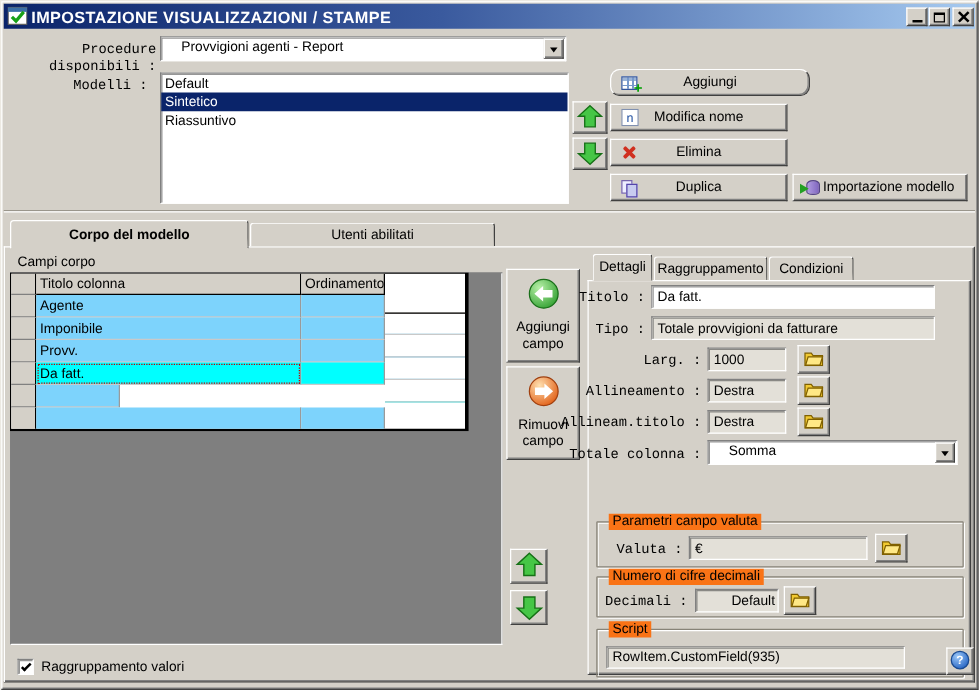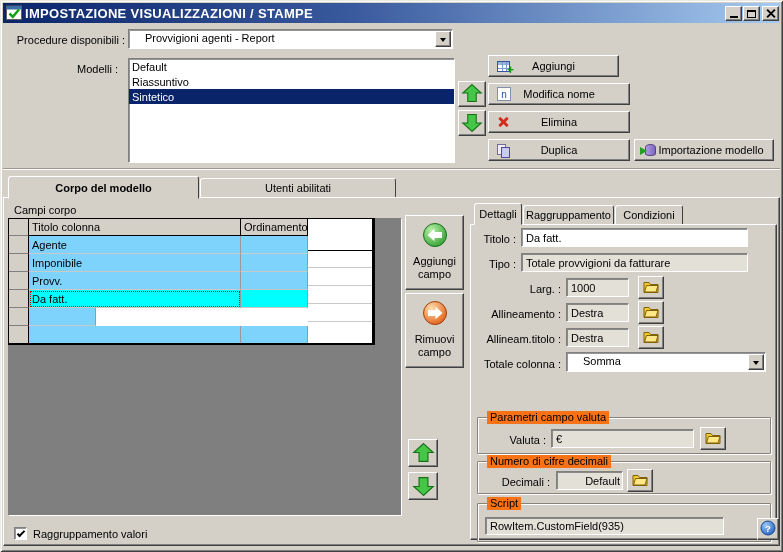--- a/index.html
+++ b/index.html
@@ -2,21 +2,21 @@
 <html><head>
 <meta charset="utf-8">
 <style>
   html,body{margin:0;padding:0;background:#9a9a9a;}
   *{box-sizing:border-box;font-family:"Liberation Sans","DejaVu Sans",sans-serif;}
   #window{position:relative;width:783px;height:552px;background:#D4D0C8;overflow:hidden;cursor:default;}
   .frame{position:absolute;inset:0;pointer-events:none;z-index:60;
     box-shadow:inset 1px 1px 0 #ECE9E2, inset -1px -1px 0 #404040, inset 2px 2px 0 #fff, inset -2px -2px 0 #808080;}
   .abs{position:absolute;}
   .lbl{font-size:11px;color:#000;line-height:14px;}
-  .r{text-align:right;}
+  .r{text-align:right;font-family:Liberation Mono, monospace;}
   
   .btn{background:#D4D0C8;border:1px solid;border-color:#fff #404040 #404040 #fff;
        box-shadow:inset -1px -1px 0 #808080;display:flex;align-items:center;justify-content:center;
        font-size:11px;color:#000;}
   .sunk{border:1px solid;border-color:#808080 #fff #fff #808080;box-shadow:inset 1px 1px 0 rgba(64,64,64,.55);}
   .input{background:#fff;font-size:11px;display:flex;align-items:center;padding:0 4px;overflow:hidden;white-space:nowrap;}
   .ro{background:#E3E0D8;}
   .panel3d{border:1px solid;border-color:#fff #404040 #404040 #fff;box-shadow:inset -1px -1px 0 #808080;}
   .tab{background:#D4D0C8;border:1px solid;border-color:#fff #404040 #D4D0C8 #fff;border-radius:3px 3px 0 0;
        display:flex;align-items:center;justify-content:center;font-size:11px;}
@@ -108,38 +108,38 @@
   <div class="abs sunk combo" style="left:128px;top:29px;width:325px;height:20px;">
     <div class="val">Provvigioni agenti - Report</div>
     <div class="btn dropbtn">
         <span class="tri"></span>
       </div>
   </div>
 
   <div class="abs lbl r" style="left:58px;top:62px;width:60px;">Modelli :</div>
   <div class="abs sunk list" style="left:128px;top:58px;width:327px;height:105px;">
     <div class="litem">Default</div>
+    <div class="litem sel">Sintetico</div>
     <div class="litem">Riassuntivo</div>
-    <div class="litem sel">Sintetico</div>
   </div>
 
   <div class="abs btn" style="left:458px;top:81px;width:28px;height:26px;">
     <span><svg width="22" height="20" viewBox="0 0 28 26">
           <path d="M14 2 L26 13 H19.5 V24 H8.5 V13 H2 Z" fill="#46C646" stroke="#167016" stroke-width="1.4"></path>
         </svg></span>
   </div>
   <div class="abs btn" style="left:458px;top:110px;width:28px;height:26px;">
     <span style="transform:rotate(180deg);display:flex;">
         <svg width="22" height="20" viewBox="0 0 28 26">
           <path d="M14 2 L26 13 H19.5 V24 H8.5 V13 H2 Z" fill="#46C646" stroke="#167016" stroke-width="1.4"></path>
         </svg>
       </span>
   </div>
 
-  <div class="abs btn" style="left:488px;top:55px;width:131px;height:22px;">
+  <div class="abs btn" style="left:488px;top:55px;width:160px;height:22px;border-radius:8px;">
     <span class="bicon">
         <span class="icon-grid"></span>
       </span>
     <span>Aggiungi</span>
   </div>
   <div class="abs btn" style="left:488px;top:83px;width:142px;height:22px;">
     <span class="bicon">
       <svg class="icon-n" viewBox="0 0 14 14">
           <rect x="0.5" y="0.5" width="13" height="13" fill="#fff" stroke="#8090B0"></rect>
           <text x="7" y="10.5" text-anchor="middle" font-size="10" fill="#2050A0" font-family="Liberation Sans,sans-serif">n</text>

